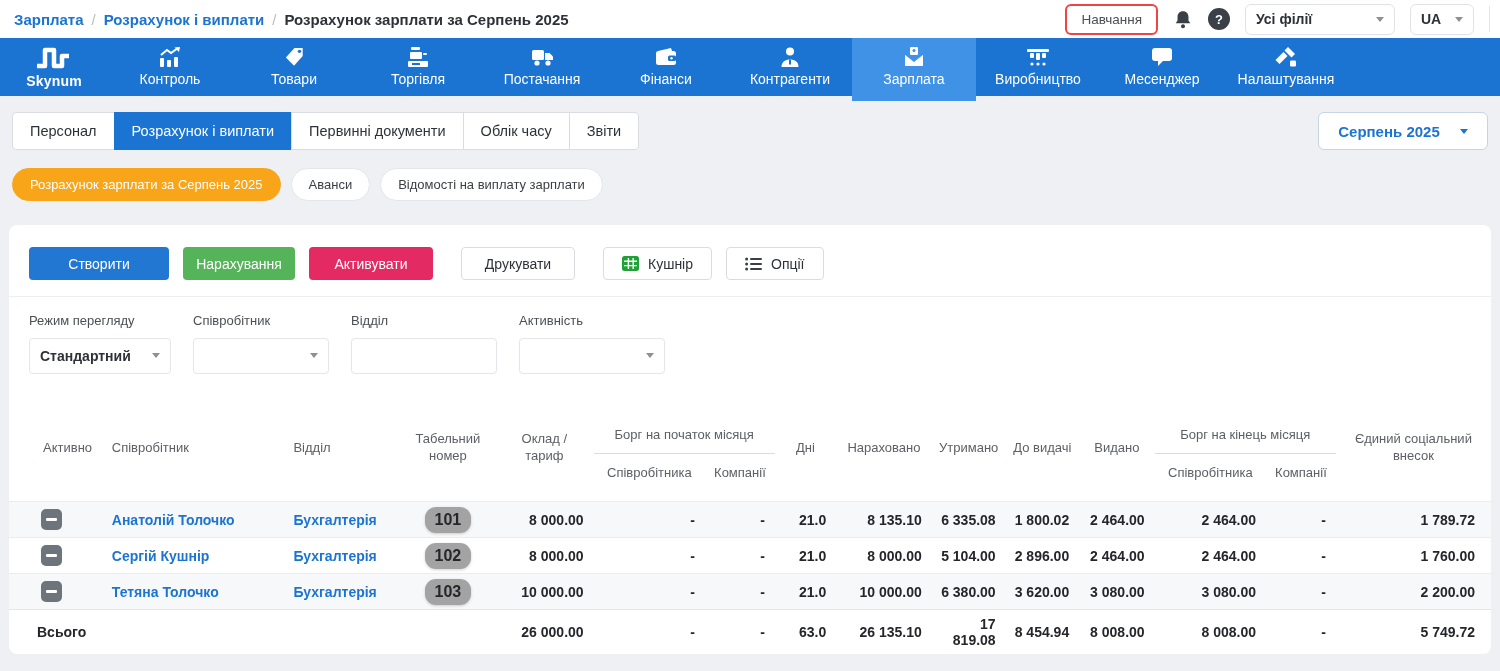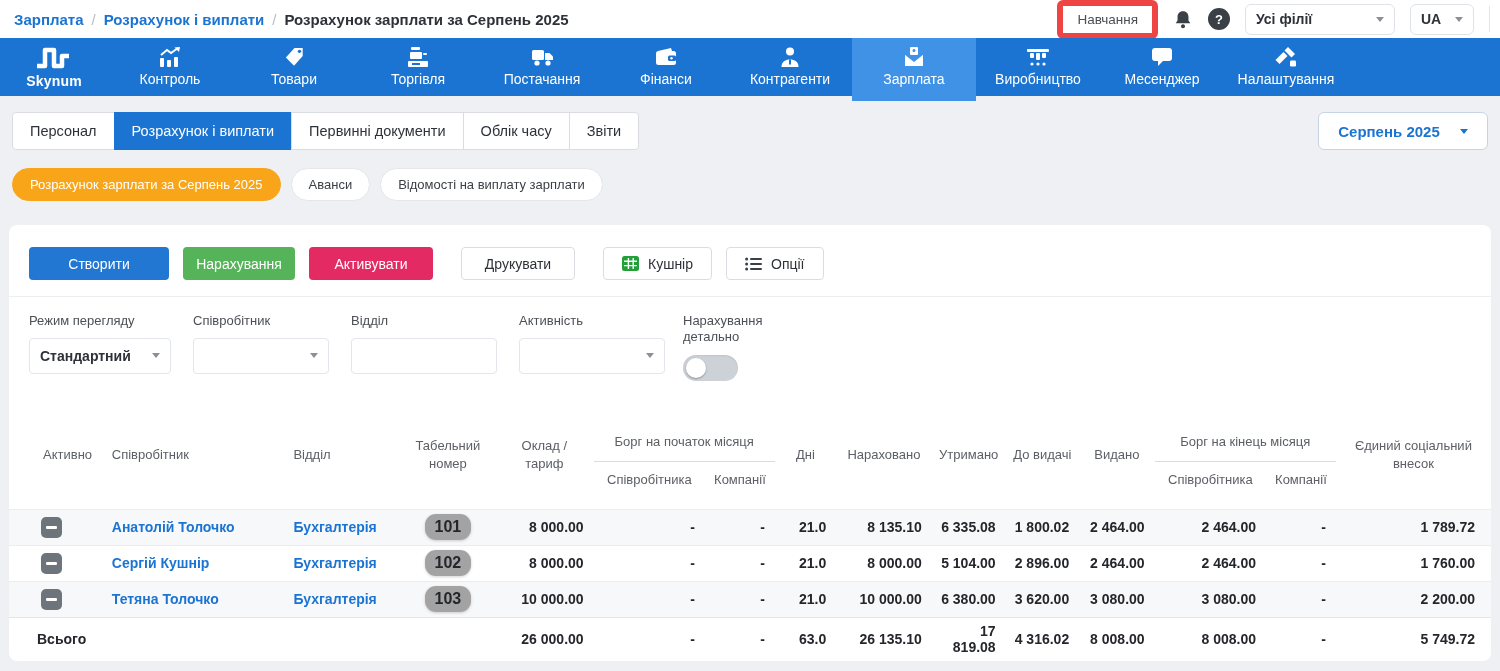--- a/index.html
+++ b/index.html
@@ -6,21 +6,21 @@
   html,body { width:1500px; height:671px; overflow:hidden; }
   body { font-family:"Liberation Sans", sans-serif; background:#eef0f4; color:#2e3238; }
 
   
   .topbar { height:38px; background:#fff; display:flex; align-items:center; justify-content:space-between; padding:0 10px 0 14px; }
   .breadcrumb { display:flex; align-items:center; gap:8px; font-size:15px; font-weight:bold; }
   .crumb-link { color:#1b74d2; cursor:pointer; }
   .crumb-sep { color:#b9bec5; font-weight:normal; }
   .crumb-current { color:#2e3238; }
   .topbar-right { display:flex; align-items:center; gap:15px; }
-  .training-btn { border:6px solid #ef4444; border-radius:6px; padding:6px 14px; font-size:13.5px; color:#4b5056; background:#fff; cursor:pointer; }
+  .training-btn { border:2px solid #ef4444; border-radius:6px; padding:6px 14px; font-size:13.5px; color:#4b5056; background:#fff; cursor:pointer; }
   .icon-btn { display:flex; align-items:center; justify-content:center; cursor:pointer; }
   .qmark { width:22px; height:22px; border-radius:50%; background:#3a4046; color:#fff; font-weight:bold; font-size:13px; display:flex; align-items:center; justify-content:center; }
   .select-box { display:flex; align-items:center; justify-content:space-between; border:1px solid #dfe3e8; border-radius:6px; height:31px; padding:0 10px; font-weight:bold; font-size:14px; color:#2e3238; background:#fff; cursor:pointer; }
   .branch-select { width:150px; }
   .lang-select { width:64px; }
   .chev { width:0; height:0; border-left:4px solid transparent; border-right:4px solid transparent; border-top:5px solid #8a9098; }
   .chev.blue { border-top-color:#1b74d2; }
   .topbar-divider { width:1px; height:26px; background:#e2e5ea; }
 
   
@@ -330,26 +330,20 @@
     <div class="filter">
       <span class="filter-label">Відділ</span>
       <input class="filter-input" value="" style="">
     </div>
     <div class="filter">
       <span class="filter-label">Активність</span>
       <div class="filter-box fb-act">
         <span></span>
         <span class="chev"></span>
       </div>
-    </div>
-    <div class="filter toggle-filter">
-      <span class="filter-label" style="width:96px;">Нарахування детально</span>
-      <div class="toggle">
-          <div class="knob"></div>
-        </div>
     </div>
   </div>
 
   <table>
     <colgroup>
       <col style="width:95px">
         <col style="width:183px">
         <col style="width:118px">
         <col style="width:95px">
       <col style="width:100px">
@@ -448,21 +442,21 @@
     </tbody>
     <tfoot>
       <tr>
         <td colspan="4" class="label">Всього</td>
         <td class="r">26 000.00</td>
         <td class="r">-</td>
         <td class="r">-</td>
         <td class="r">63.0</td>
         <td class="r">26 135.10</td>
         <td class="r">17 819.08</td>
-        <td class="r">4 316.02</td>
+        <td class="r">8 454.94</td>
         <td class="r">8 008.00</td>
         <td class="r">8 008.00</td>
         <td class="r">-</td>
         <td class="r pr16">5 749.72</td>
       </tr>
     </tfoot>
   </table>
 </div>
 
 </body></html>

